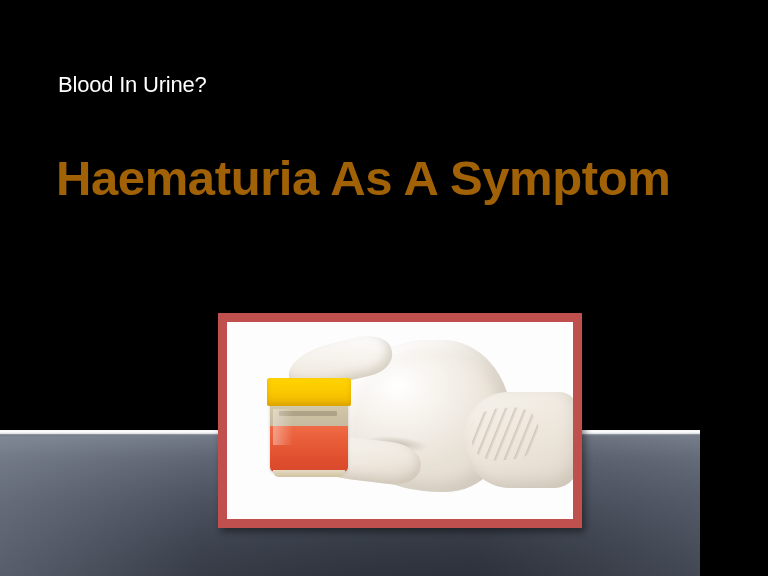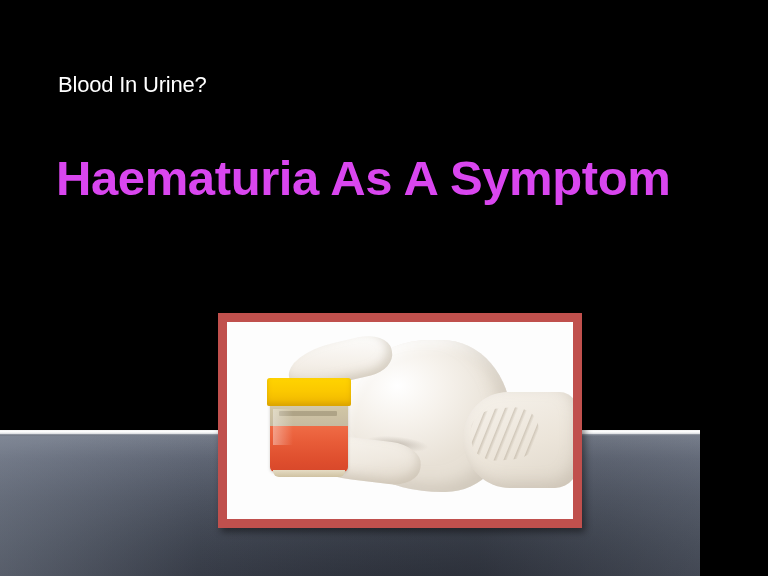--- a/index.html
+++ b/index.html
@@ -66,21 +66,21 @@
     color: #ffffff;
     white-space: nowrap;
   }
   .title {
     position: absolute;
     left: 56px;
     top: 150px;
     font-size: 49px;
     font-weight: bold;
     letter-spacing: -0.4px;
-    color: #d946ef;
+    color: #a16207;
     white-space: nowrap;
     text-shadow: 0 1px 1px rgba(0,0,0,0.5);
   }
 
   
   .photo-frame {
     position: absolute;
     left: 218px;
     top: 313px;
     width: 364px;

